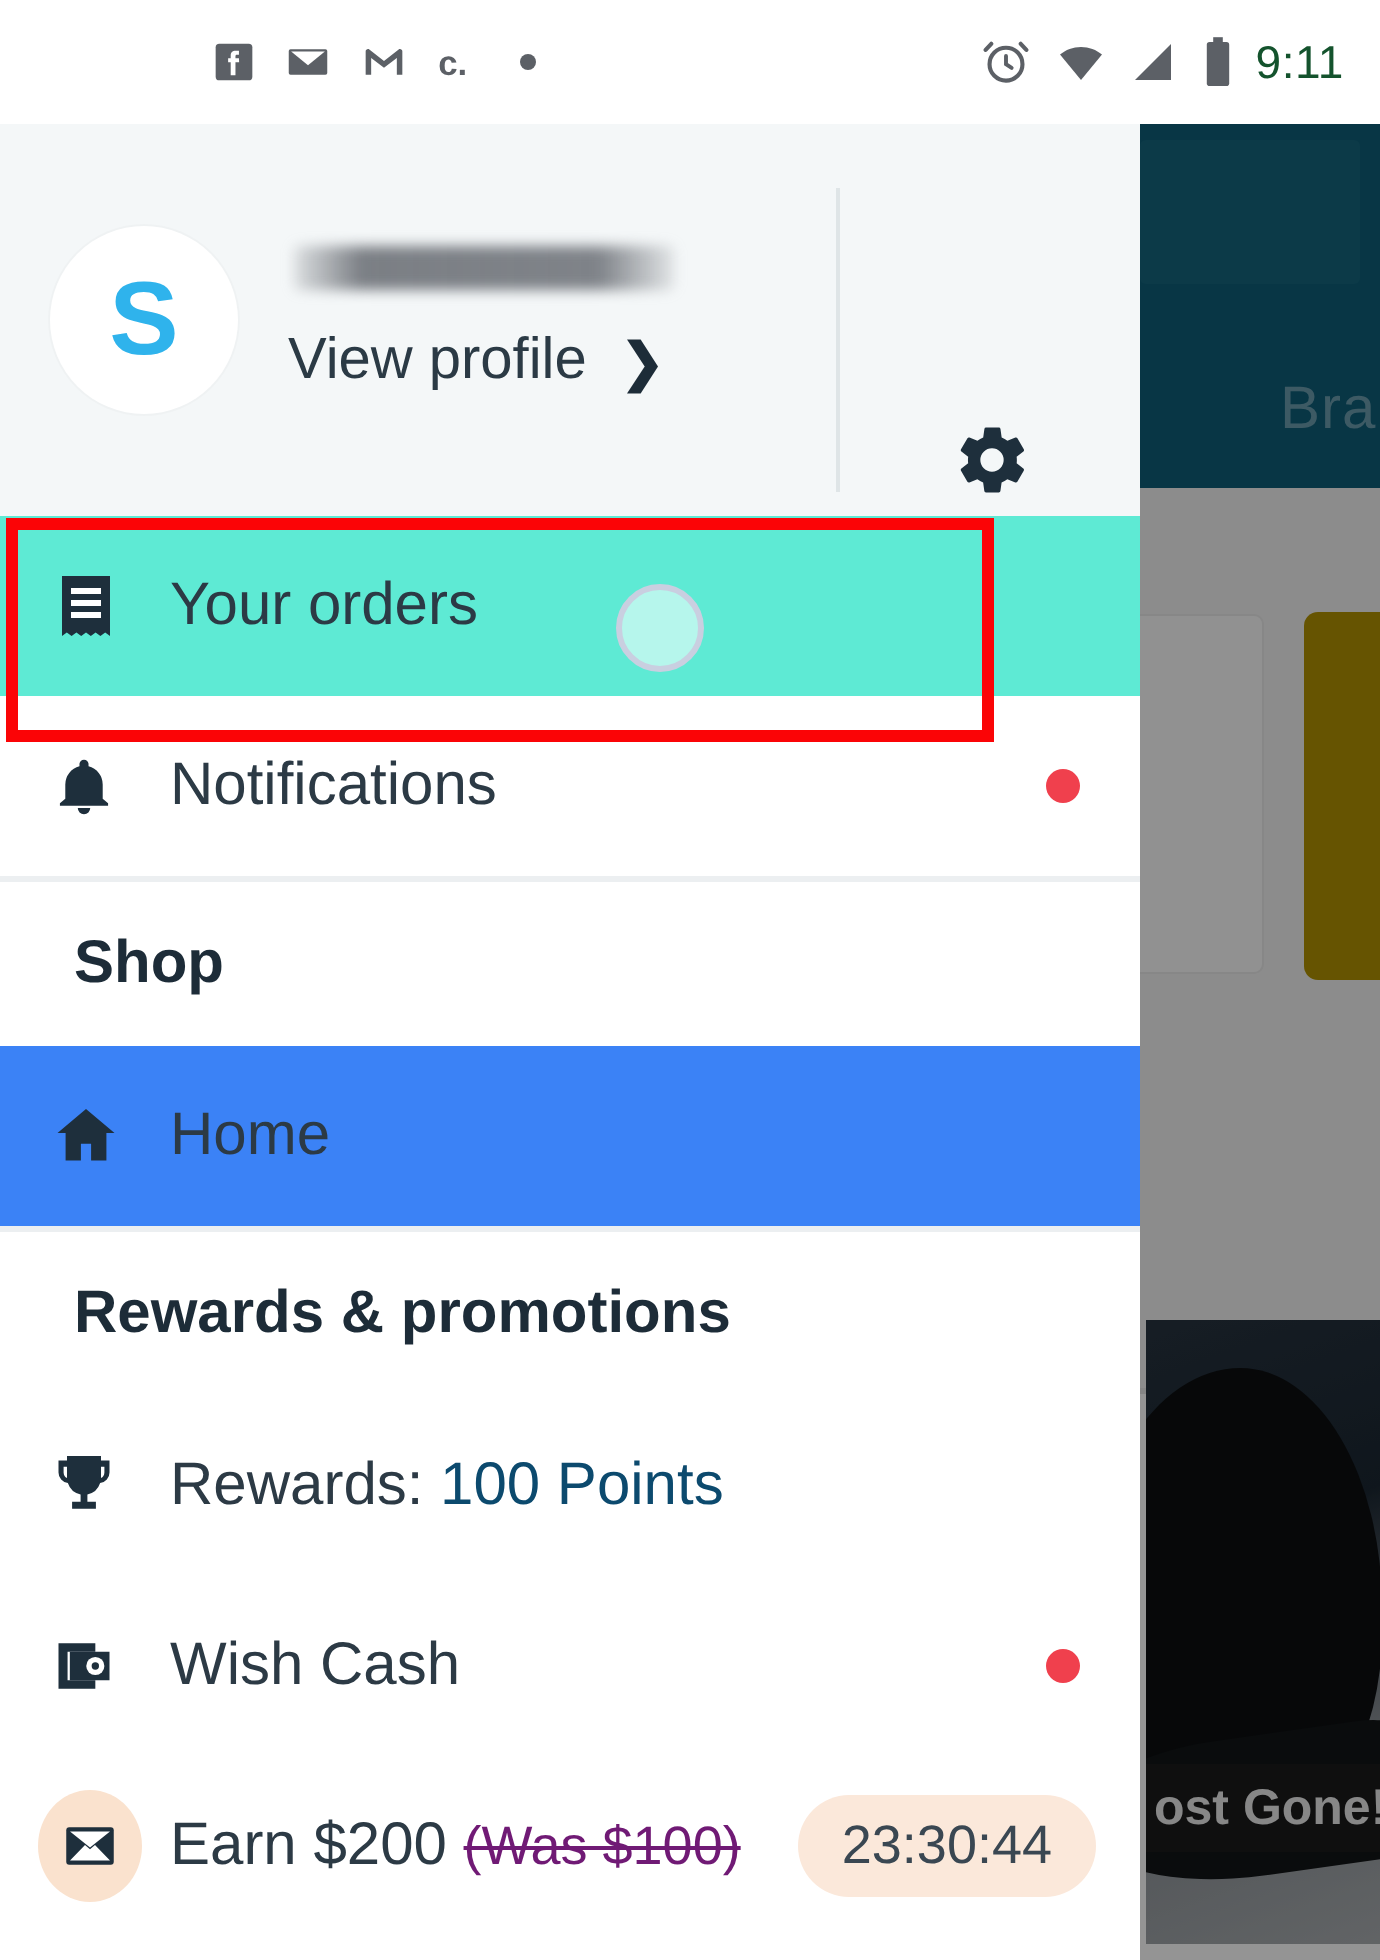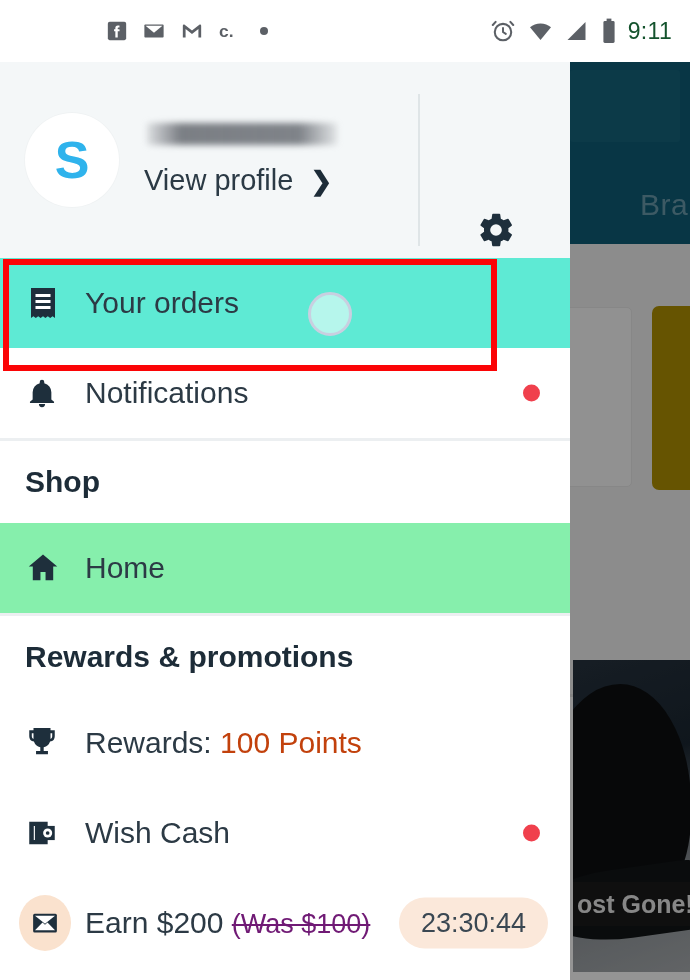--- a/index.html
+++ b/index.html
@@ -76,28 +76,28 @@
   .view-profile-label { font-size: 29px; color: #2b3a45; }
   .chev { color: #1d2c38; font-size: 26px; font-weight: 700; line-height: 1; }
   .vdivider { position: absolute; top: 32px; left: 418px; width: 2px; height: 152px; background: #dfe5e7; }
   .gear-btn { position: absolute; top: 146px; left: 474px; width: 44px; height: 44px; display: flex; align-items: center; justify-content: center; }
 
   .menu-item {
     position: relative; display: flex; align-items: center;
     height: 90px; padding-left: 25px; background: #ffffff;
   }
   .menu-item.tinted { background: #5eead4; }
-  .menu-item.selected { background: #86efac; }
+  .menu-item.selected { background: #3b82f6; }
   .mi-icon { width: 46px; display: flex; align-items: center; justify-content: flex-start; flex: 0 0 auto; color: #1e2f3c; }
   .mi-label { font-size: 30px; color: #2c3a45; margin-left: 14px; white-space: nowrap; }
-  .mi-label .accent { color: #c2410c; }
+  .mi-label .accent { color: #0c4a6e; }
   .mi-label .struck { color: #701a75; text-decoration: line-through; font-size: 27px; }
   .red-dot { position: absolute; right: 30px; top: 50%; transform: translateY(-50%); width: 17px; height: 17px; border-radius: 50%; background: #f0404d; }
   .sep { height: 3px; background: #eceff1; }
-  .section-head { height: 82px; display: flex; align-items: center; padding-left: 25px; background: #fff; }
+  .section-head { height: 82px; display: flex; align-items: center; padding-left: 37px; background: #fff; }
   .section-head-label { font-size: 30px; font-weight: 700; color: #1d2c38; }
   .round-icon-bg { width: 56px; height: 56px; border-radius: 50%; background: #fae2ce; display: flex; align-items: center; justify-content: center; margin-left: -6px; }
   .timer-pill {
     position: absolute; right: 22px; top: 50%; transform: translateY(-50%);
     background: #fbe8da; color: #3a4752; font-size: 27px; border-radius: 26px;
     padding: 10px 22px; white-space: nowrap;
   }
 
   
   .touch-ring {

